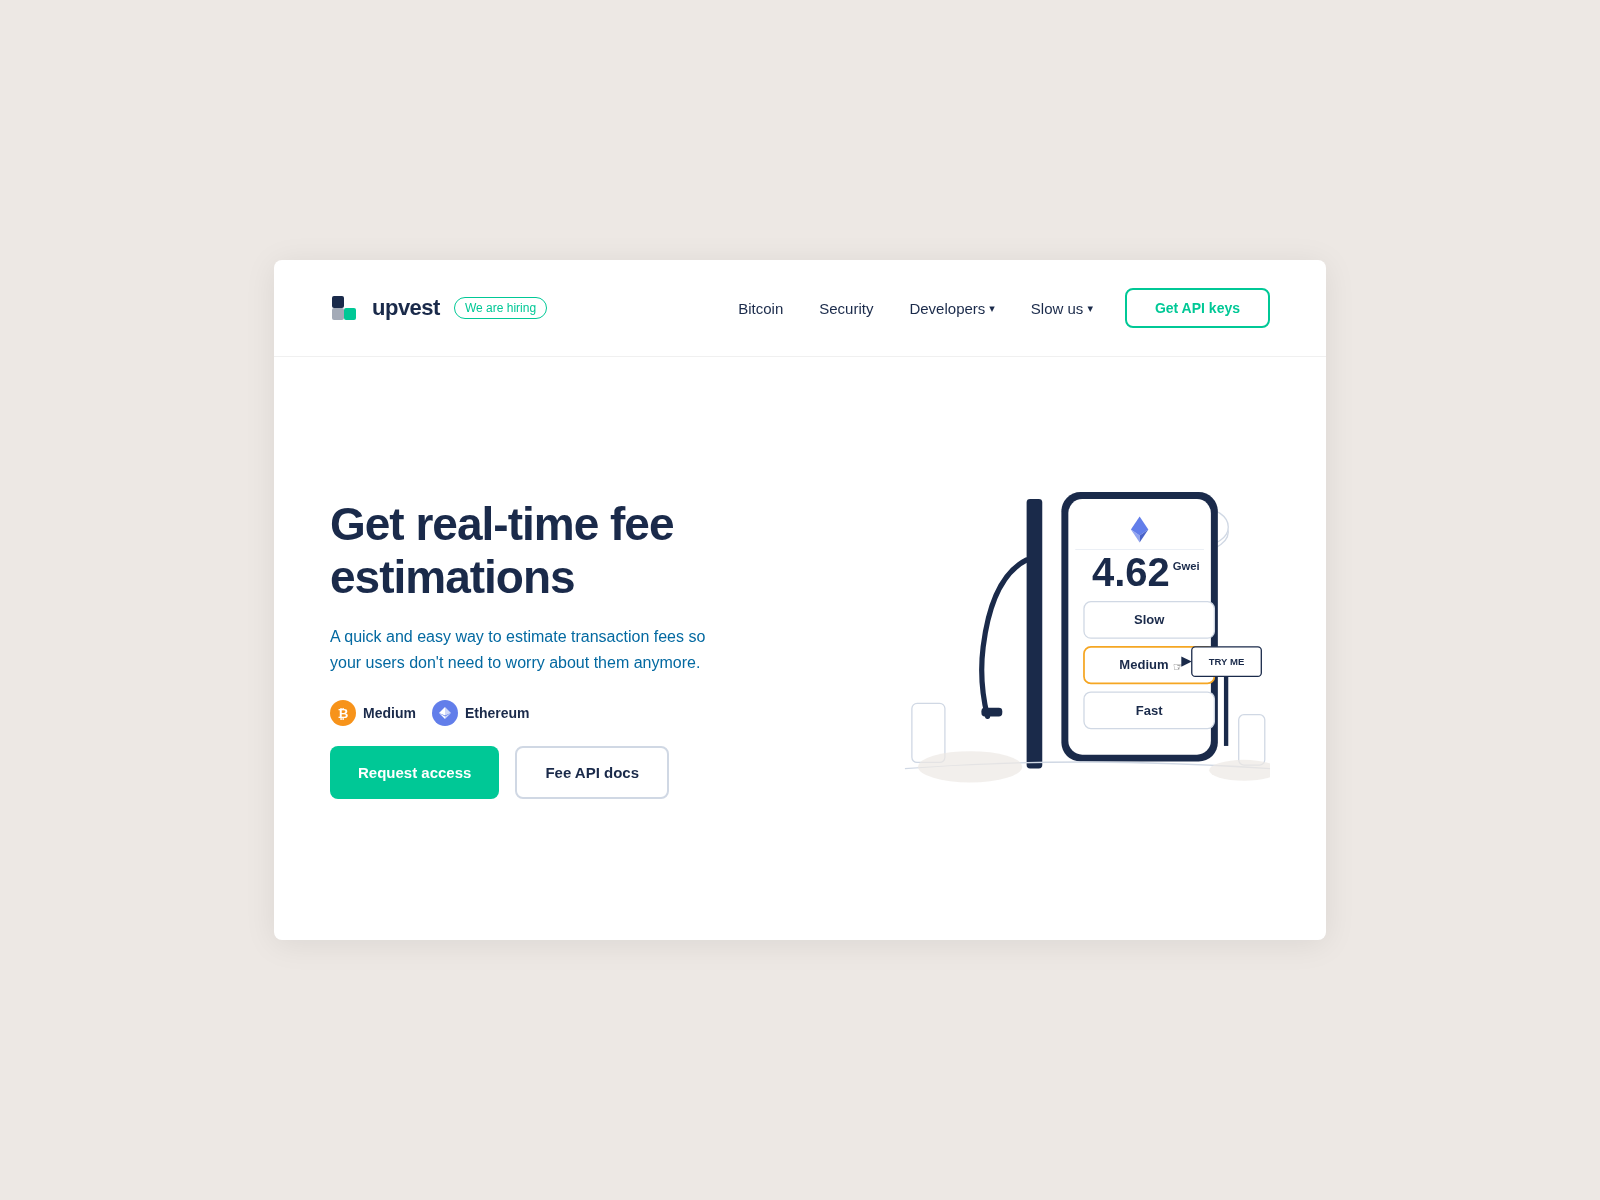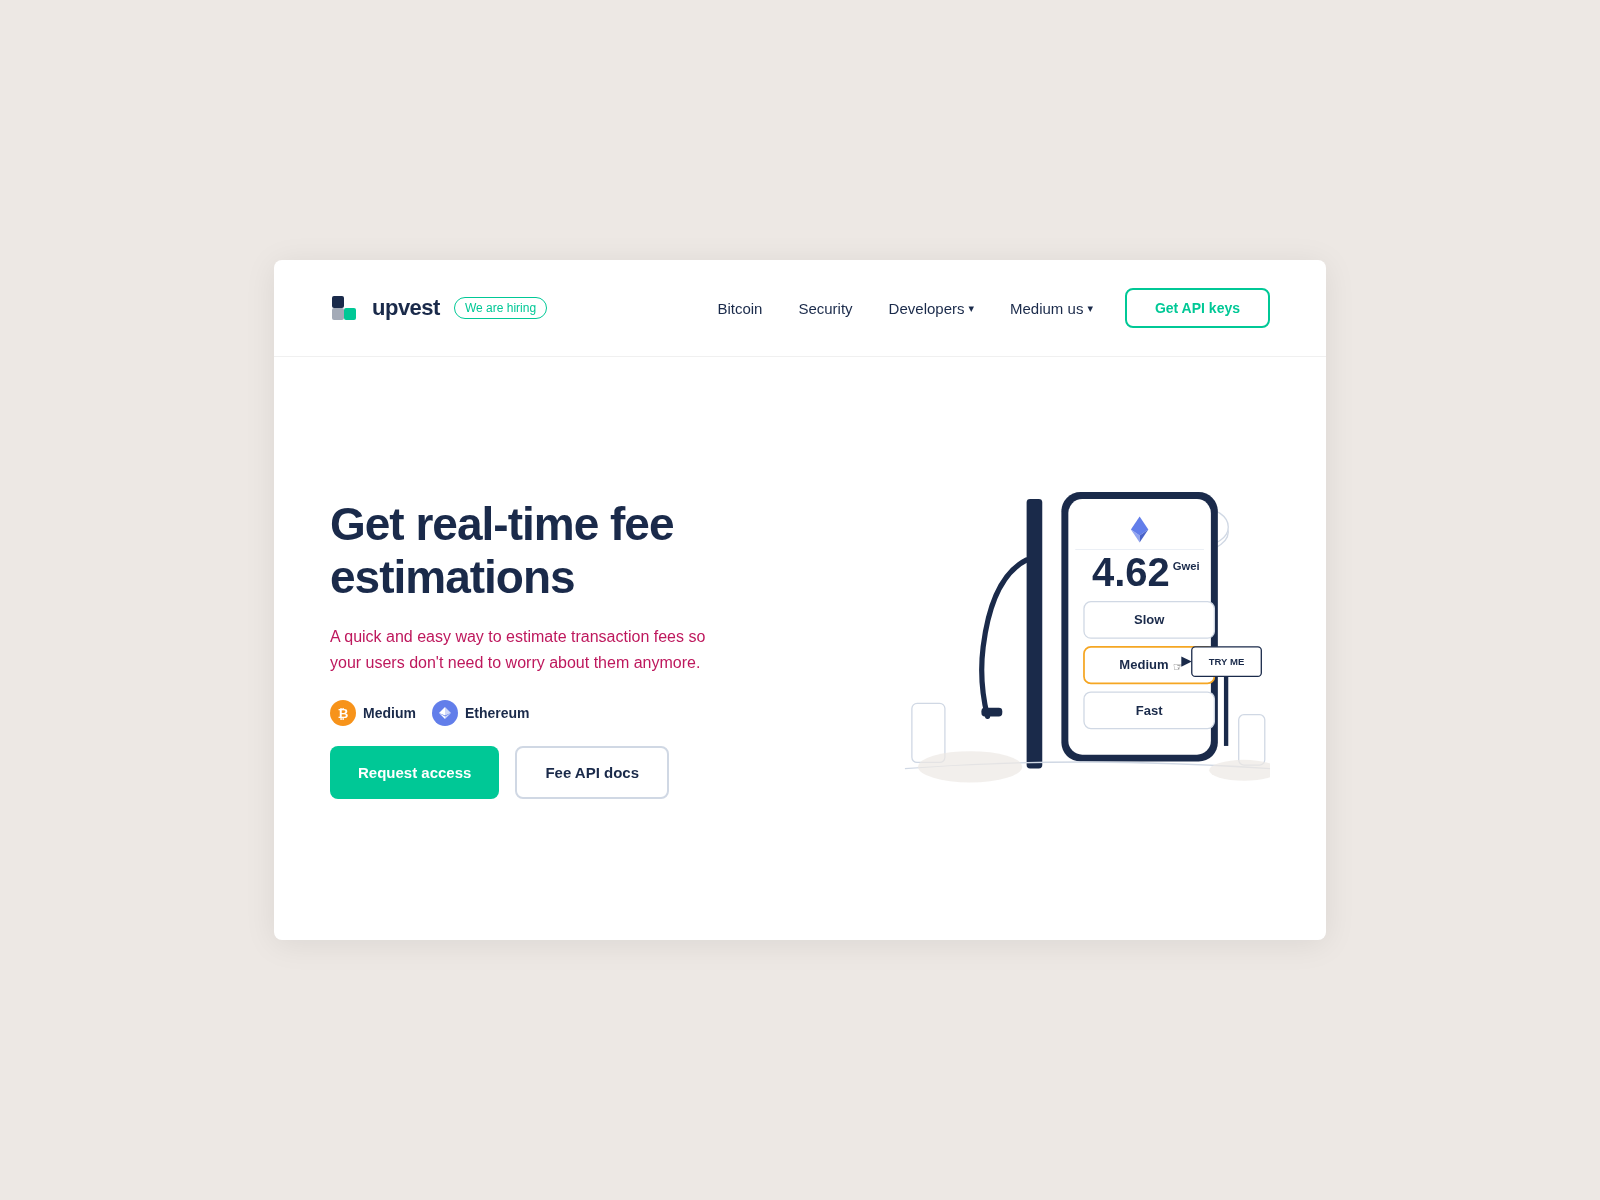--- a/index.html
+++ b/index.html
@@ -104,21 +104,21 @@
     }
     .hero-title {
       font-size: 46px;
       font-weight: 800;
       color: #1a2a4a;
       line-height: 1.15;
       letter-spacing: -1px;
     }
     .hero-desc {
       font-size: 16px;
-      color: #be185d;
+      color: #0369a1;
       line-height: 1.65;
       max-width: 380px;
     }
     .coin-badges {
       display: flex;
       align-items: center;
       gap: 16px;
       margin-top: 4px;
     }
     .coin-badge {
@@ -207,21 +207,21 @@
       <span class="hiring-badge">We are hiring</span>
     </div>
     <div class="nav-links">
       <a class="nav-link">Bitcoin</a>
       <a class="nav-link">Security</a>
       <a class="nav-link">
         <span>Developers</span>
         <span class="chevron">▾</span>
       </a>
       <a class="nav-link">
-        <span>Medium us</span>
+        <span>Slow us</span>
         <span class="chevron">▾</span>
       </a>
     </div>
     <button class="get-api-btn">Get API keys</button>
   </nav>
 
   <section class="hero">
     <div class="hero-left">
       <h1 class="hero-title">Get real-time fee estimations</h1>
       <p class="hero-desc">A quick and easy way to estimate transaction fees so your users don't need to worry about them anymore.</p>

